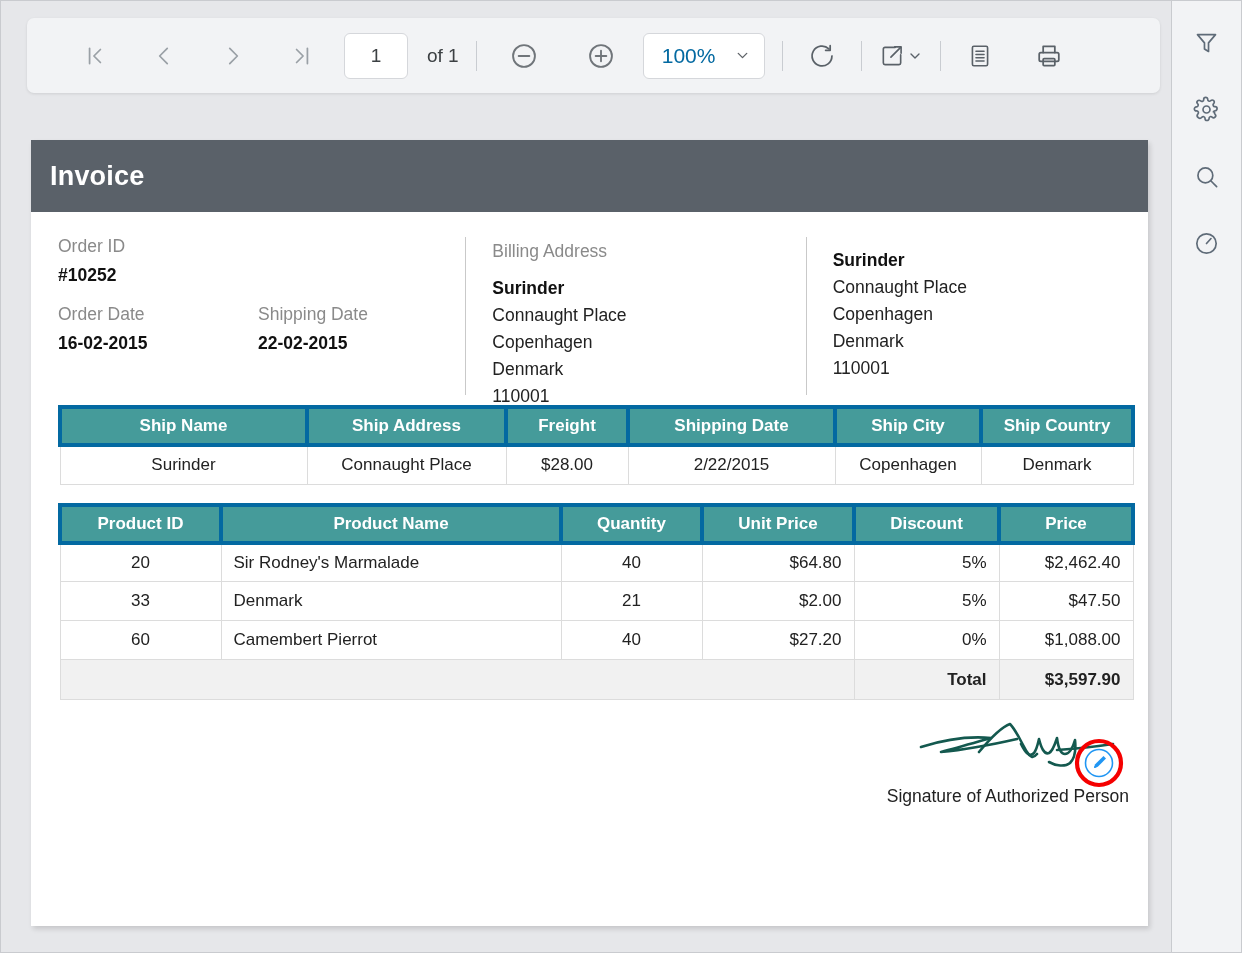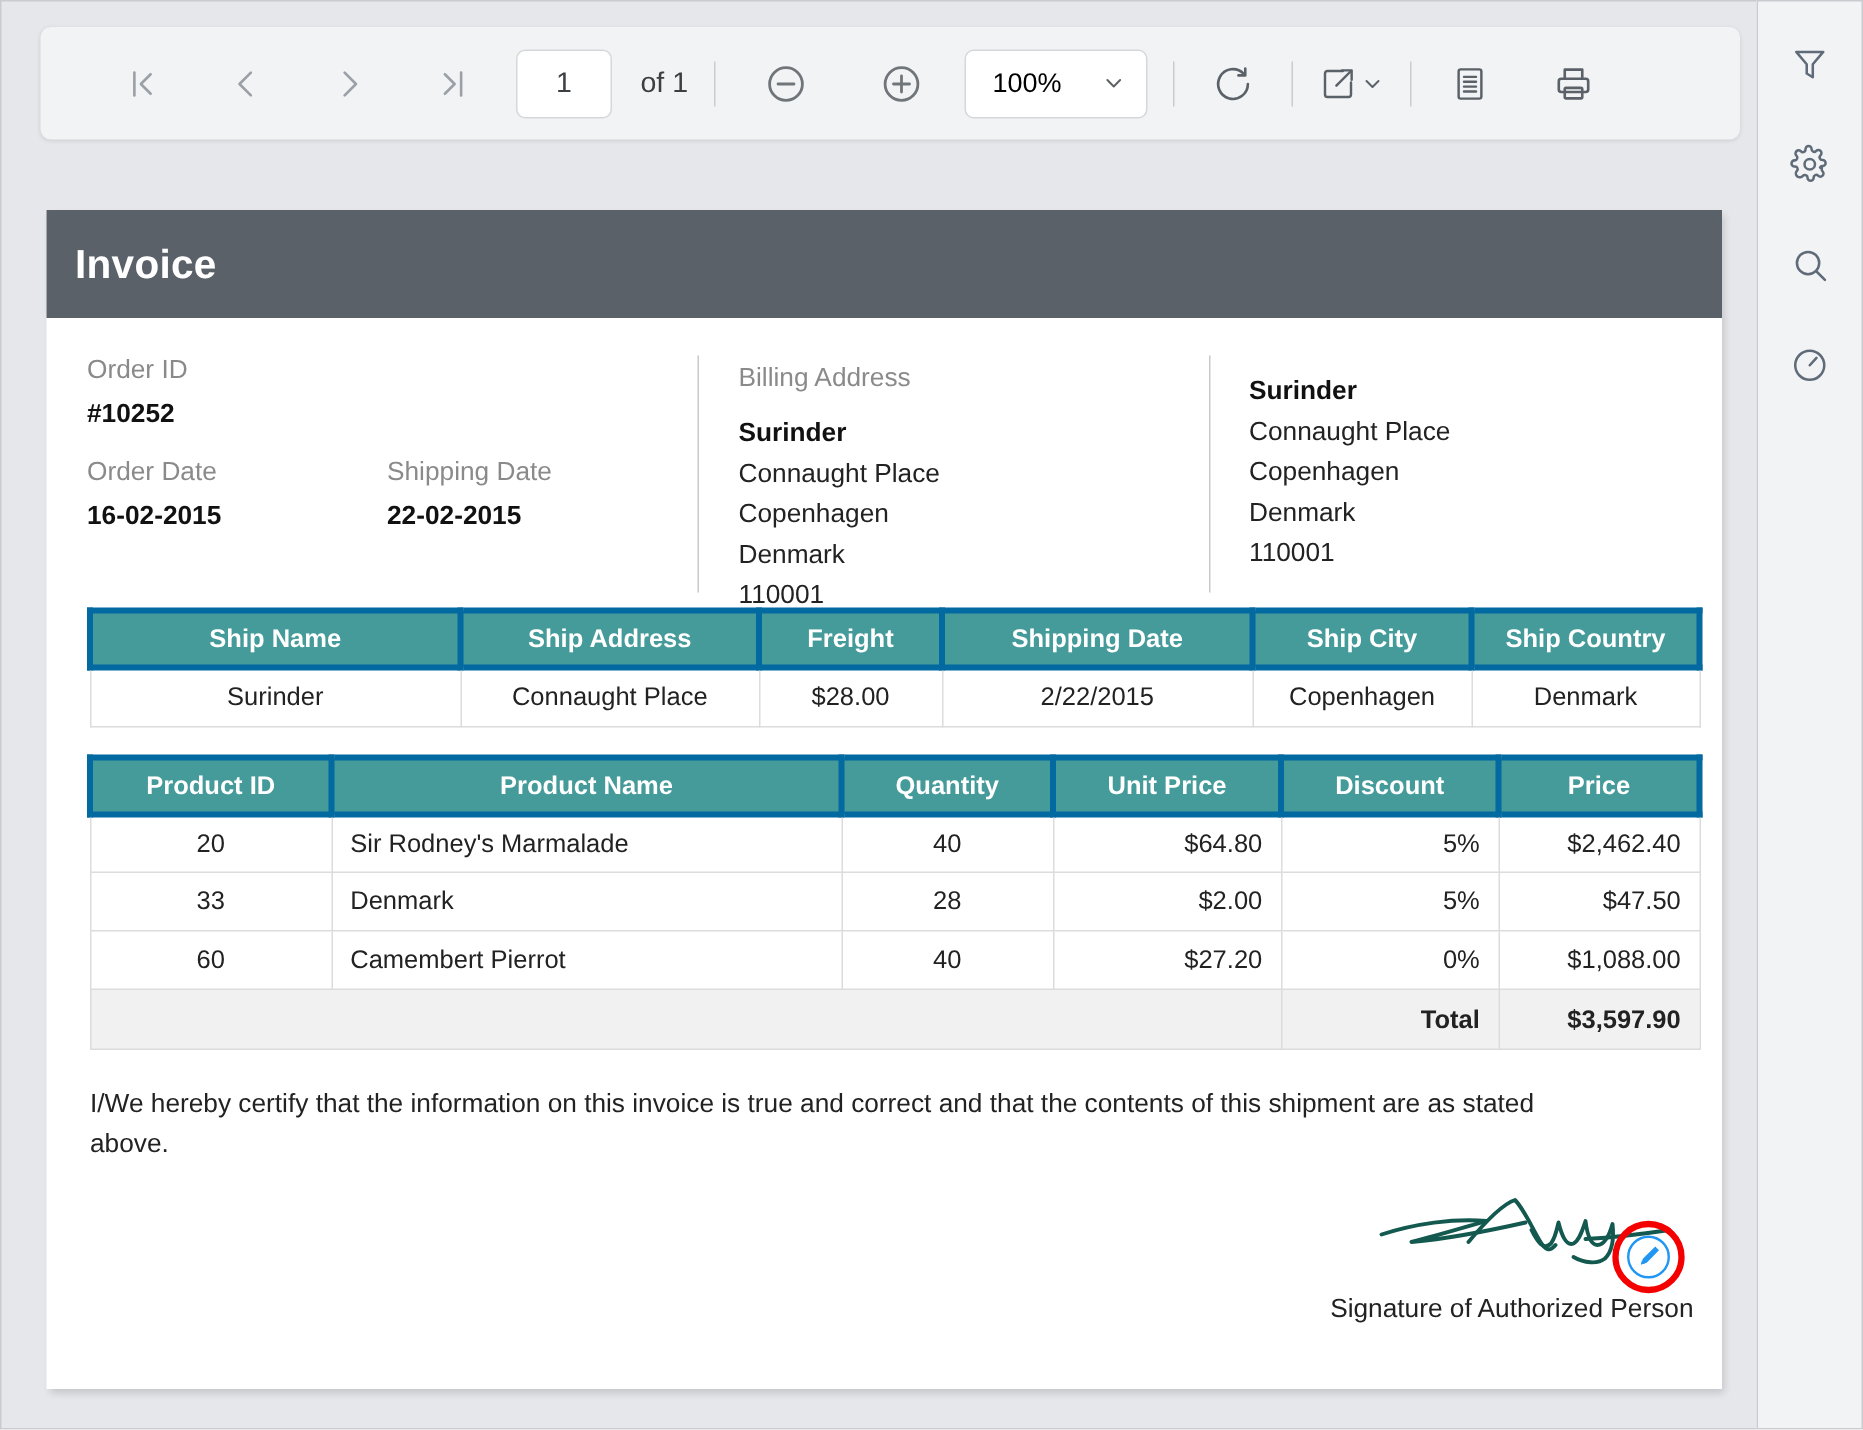--- a/index.html
+++ b/index.html
@@ -72,21 +72,21 @@
   }
   .zoom-btn { color: #70757a; margin-left: 8px; }
   .zoom-select {
     width: 122px; height: 46px;
     background: #ffffff;
     border: 1px solid #d5d7db;
     border-radius: 6px;
     display: flex; align-items: center;
     justify-content: space-between;
     padding: 0 13px 0 18px;
-    font-size: 18px; color: #000000;
+    font-size: 21px; color: #0369a1;
     margin-left: 20px;
     cursor: pointer;
   }
   .zoom-select .chev { color: #5f6368; display:flex; }
   .icon-dark { color: #5a6168; }
   .split-btn { display: flex; align-items: center; gap: 2px; }
 
   
   .page-sheet {
     position: absolute;
@@ -433,21 +433,21 @@
               <td class="num">20</td>
               <td class="name">Sir Rodney's Marmalade</td>
               <td class="num">40</td>
               <td class="money">$64.80</td>
               <td class="money">5%</td>
               <td class="money">$2,462.40</td>
             </tr>
             <tr>
               <td class="num">33</td>
               <td class="name">Denmark</td>
-              <td class="num">28</td>
+              <td class="num">21</td>
               <td class="money">$2.00</td>
               <td class="money">5%</td>
               <td class="money">$47.50</td>
             </tr>
             <tr>
               <td class="num">60</td>
               <td class="name">Camembert Pierrot</td>
               <td class="num">40</td>
               <td class="money">$27.20</td>
               <td class="money">0%</td>
@@ -455,21 +455,20 @@
             </tr>
             <tr class="total-row">
               <td colspan="4"></td>
               <td class="total-label">Total</td>
               <td class="total-value">$3,597.90</td>
             </tr>
           </tbody>
         </table>
       </div>
 
-      <div class="certify">I/We hereby certify that the information on this invoice is true and correct and that the contents of this shipment are as stated above.</div>
 
       <div class="sign-area">
         <svg class="sign-svg" width="210" height="62" viewBox="0 0 210 62">
           <g fill="none" stroke="#14594f" stroke-width="2.6" stroke-linecap="round" stroke-linejoin="round">
             <path d="M4 31 C26 24, 52 20, 74 22 C60 26, 40 32, 24 36 C46 34, 78 28, 100 23"></path>
             <path d="M62 36 C72 24, 84 11, 93 8 C99 14, 104 26, 110 36 C113 41, 116 43, 120 38"></path>
             <path d="M104 28 C108 36, 112 42, 117 37 C120 33, 121 27, 122 23 C124 31, 127 39, 132 37 C136 35, 138 28, 140 22 C141 30, 143 38, 148 38 C153 38, 156 31, 158 24 C159 33, 158 42, 153 47 C148 51, 139 50, 132 46"></path>
             <path d="M140 34 C158 33, 176 31, 196 28"></path>
           </g>
         </svg>

